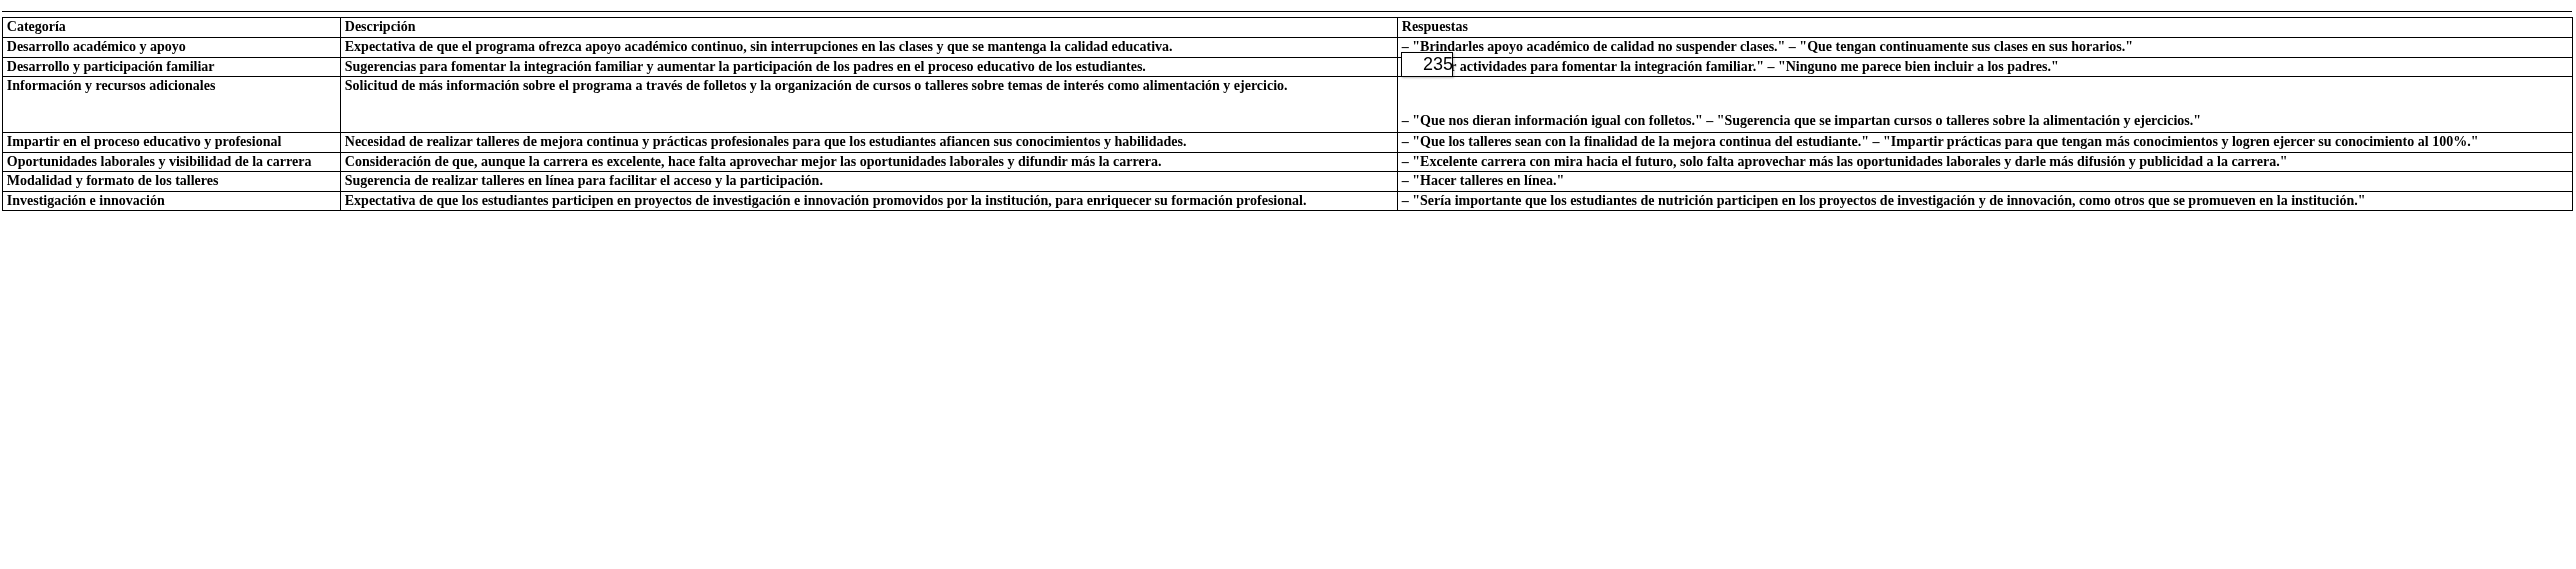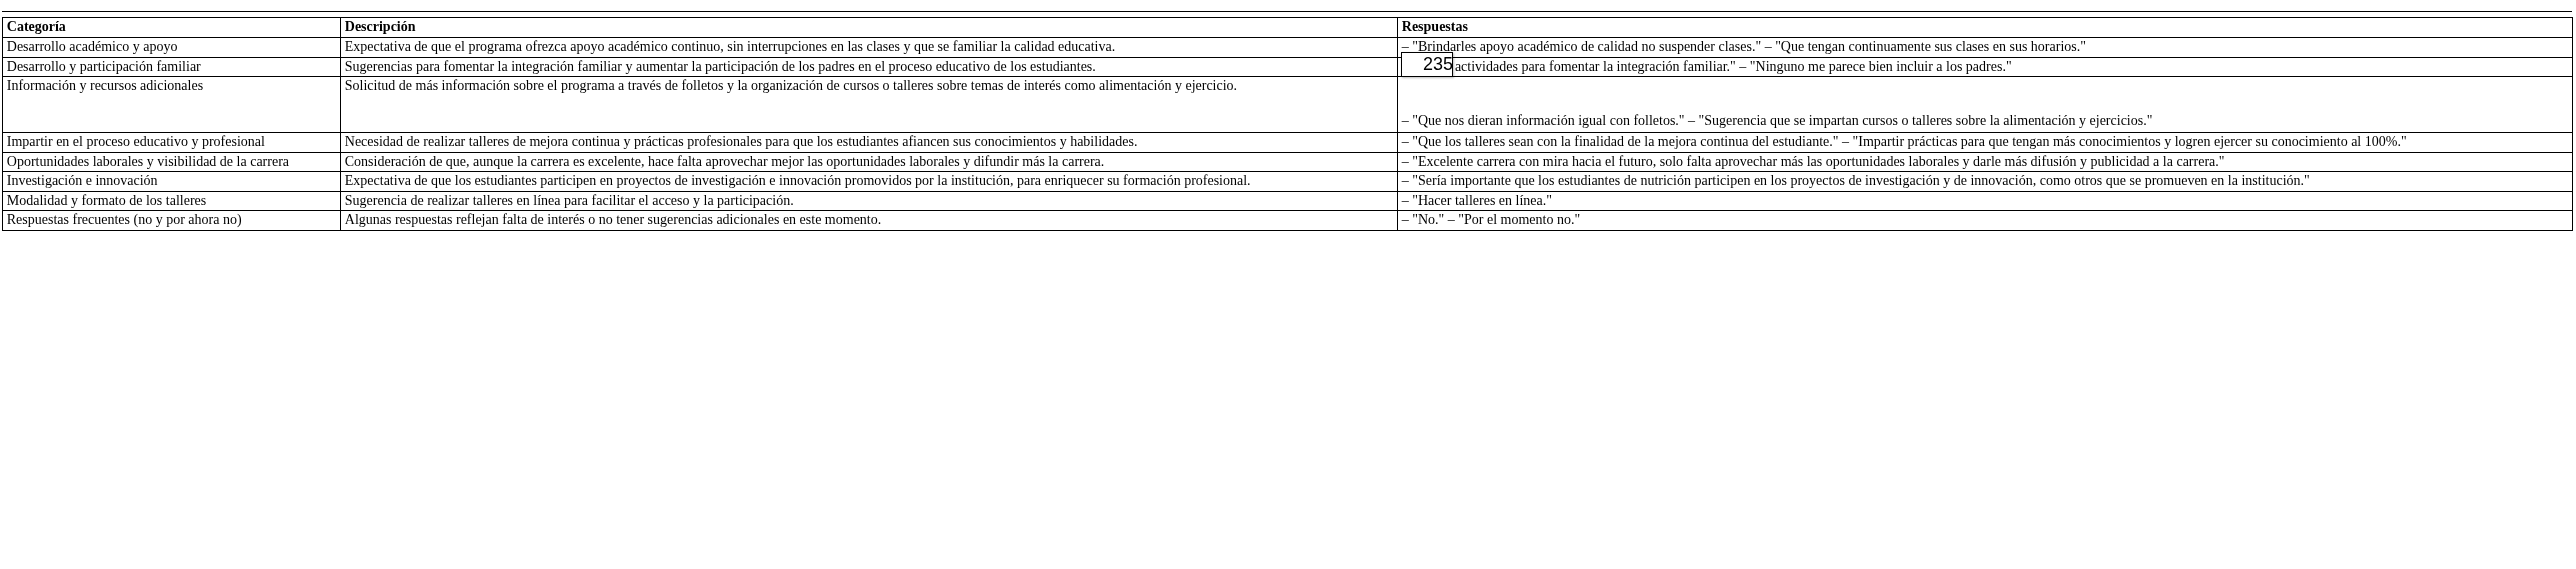--- a/index.html
+++ b/index.html
@@ -34,21 +34,21 @@
   table.data-table col.c-resp  { width: 1175px; }
 
   table.data-table th,
   table.data-table td {
     border: 1px solid #000000;
     padding: 1px 3.9px 1.9px 3.9px;
     vertical-align: top;
     font-size: 14px;
     line-height: 1.12;
     text-align: left;
-    font-weight: normal;
+    font-weight: bold;
     white-space: nowrap;
     overflow: visible;
   }
   table.data-table thead th {
     font-weight: bold;
     font-size: 14px;
   }
   table.data-table tbody tr {
     height: 17.4px;
   }
@@ -107,21 +107,21 @@
     <thead>
       <tr>
         <th>Categoría</th>
         <th>Descripción</th>
         <th>Respuestas</th>
       </tr>
     </thead>
     <tbody>
       <tr>
         <td>Desarrollo académico y apoyo</td>
-        <td>Expectativa de que el programa ofrezca apoyo académico continuo, sin interrupciones en las clases y que se familiar la calidad educativa.</td>
+        <td>Expectativa de que el programa ofrezca apoyo académico continuo, sin interrupciones en las clases y que se mantenga la calidad educativa.</td>
         <td>– "Brindarles apoyo académico de calidad no suspender clases." – "Que tengan continuamente sus clases en sus horarios."</td>
       </tr>
       <tr>
         <td>Desarrollo y participación familiar</td>
         <td>Sugerencias para fomentar la integración familiar y aumentar la participación de los padres en el proceso educativo de los estudiantes.</td>
         <td>– "Hacer actividades para fomentar la integración familiar." – "Ninguno me parece bien incluir a los padres."</td>
       </tr>
       <tr class="tall-row">
         <td>Información y recursos adicionales</td>
         <td>Solicitud de más información sobre el programa a través de folletos y la organización de cursos o talleres sobre temas de interés como alimentación y ejercicio.</td>
@@ -136,33 +136,28 @@
         <td>Impartir en el proceso educativo y profesional</td>
         <td>Necesidad de realizar talleres de mejora continua y prácticas profesionales para que los estudiantes afiancen sus conocimientos y habilidades.</td>
         <td>– "Que los talleres sean con la finalidad de la mejora continua del estudiante." – "Impartir prácticas para que tengan más conocimientos y logren ejercer su conocimiento al 100%."</td>
       </tr>
       <tr>
         <td>Oportunidades laborales y visibilidad de la carrera</td>
         <td>Consideración de que, aunque la carrera es excelente, hace falta aprovechar mejor las oportunidades laborales y difundir más la carrera.</td>
         <td>– "Excelente carrera con mira hacia el futuro, solo falta aprovechar más las oportunidades laborales y darle más difusión y publicidad a la carrera."</td>
       </tr>
       <tr>
-        <td>Investigación e innovación</td>
-        <td>Expectativa de que los estudiantes participen en proyectos de investigación e innovación promovidos por la institución, para enriquecer su formación profesional.</td>
-        <td>– "Sería importante que los estudiantes de nutrición participen en los proyectos de investigación y de innovación, como otros que se promueven en la institución."</td>
-      </tr>
-      <tr>
         <td>Modalidad y formato de los talleres</td>
         <td>Sugerencia de realizar talleres en línea para facilitar el acceso y la participación.</td>
         <td>– "Hacer talleres en línea."</td>
       </tr>
       <tr>
-        <td>Respuestas frecuentes (no y por ahora no)</td>
-        <td>Algunas respuestas reflejan falta de interés o no tener sugerencias adicionales en este momento.</td>
-        <td>– "No." – "Por el momento no."</td>
+        <td>Investigación e innovación</td>
+        <td>Expectativa de que los estudiantes participen en proyectos de investigación e innovación promovidos por la institución, para enriquecer su formación profesional.</td>
+        <td>– "Sería importante que los estudiantes de nutrición participen en los proyectos de investigación y de innovación, como otros que se promueven en la institución."</td>
       </tr>
     </tbody>
   </table>
 
   <div class="cell-overlay-box">235</div>
 
 </div>
 
 
 </body></html>

